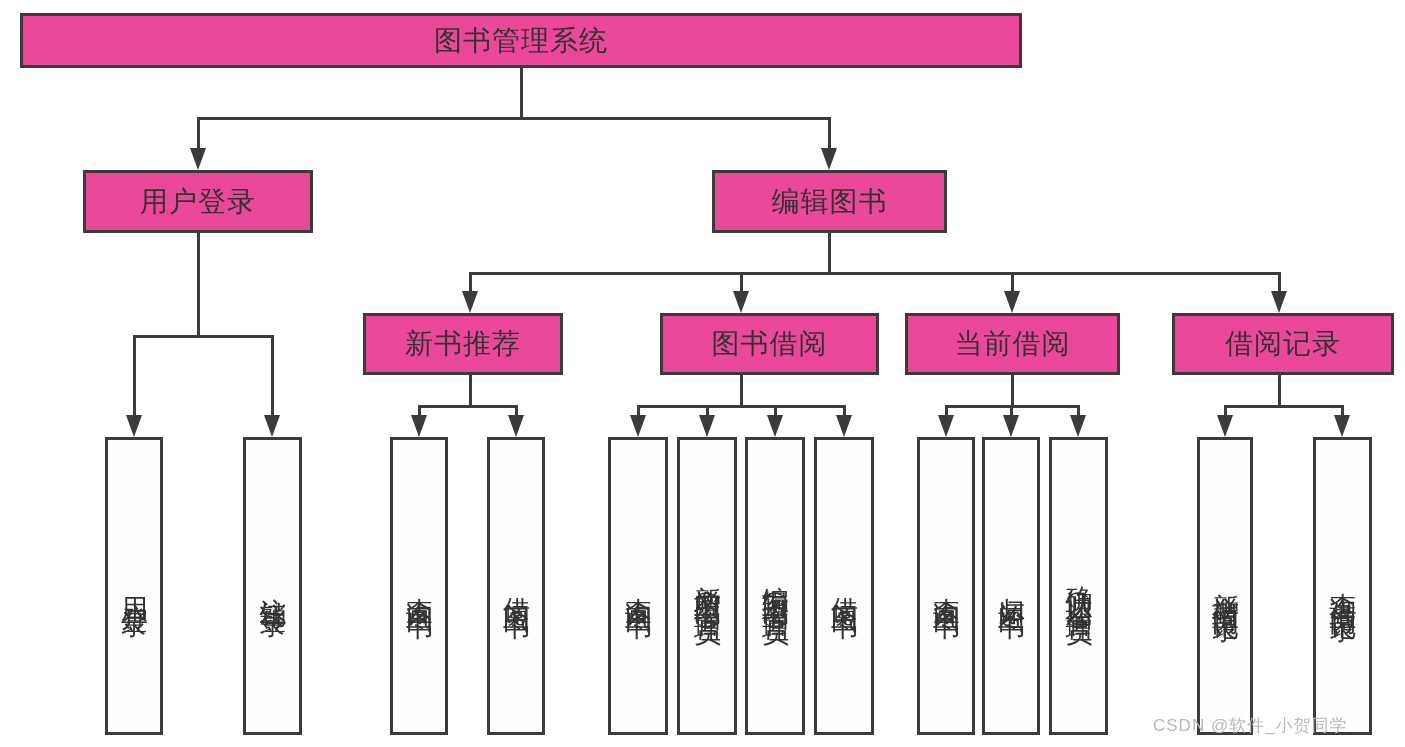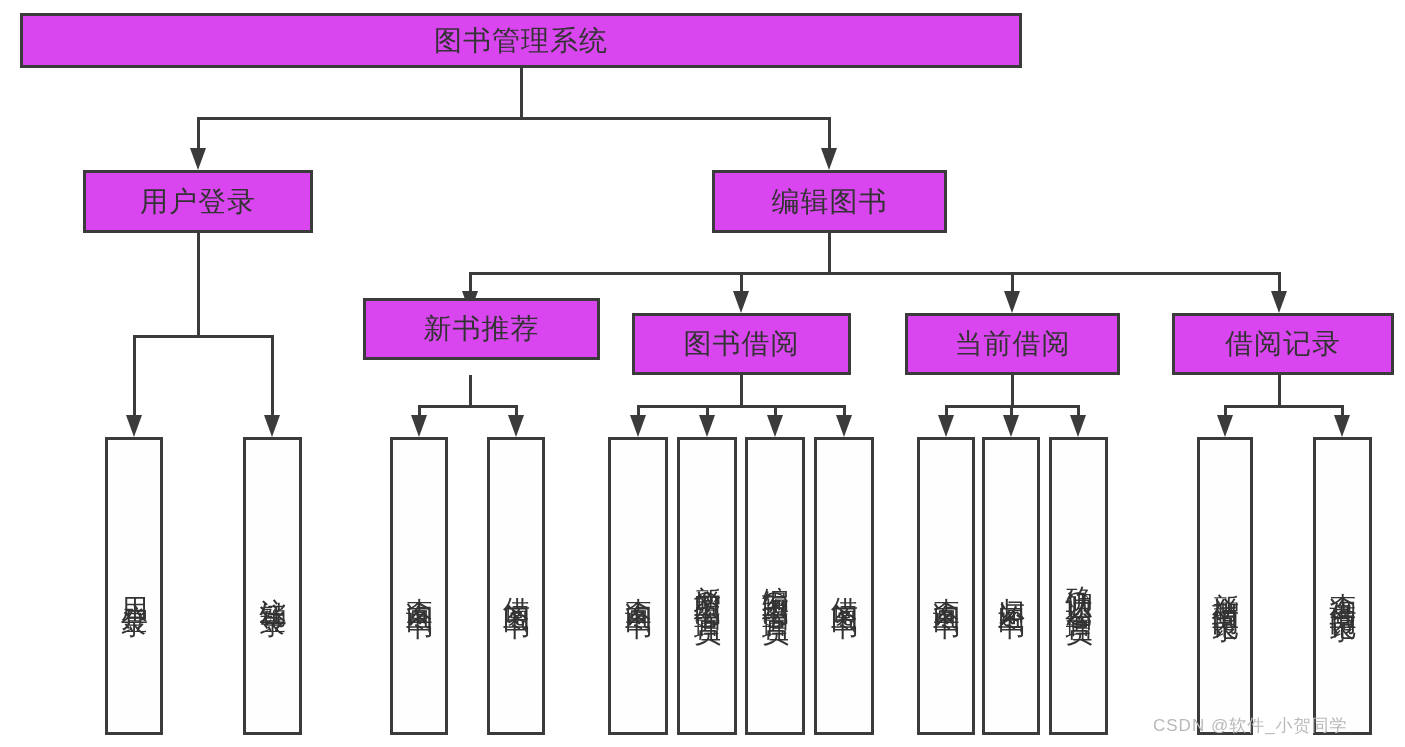--- a/index.html
+++ b/index.html
@@ -3,21 +3,21 @@
 <meta charset="utf-8">
 <style>
   html,body{margin:0;padding:0;background:#ffffff;}
   #stage{
     position:relative;width:1405px;height:747px;background:#ffffff;
     font-family:"Liberation Sans","DejaVu Sans",sans-serif;
     overflow:hidden;
   }
   .node{
     position:absolute;box-sizing:border-box;
-    border:3px solid #3b3b3b;background:#d946ef;
+    border:3px solid #3b3b3b;background:#ec4899;
     display:flex;align-items:center;justify-content:center;
     font-size:28px;color:#333333;letter-spacing:1px;
   }
   .vnode{
     position:absolute;box-sizing:border-box;
     border:3px solid #3b3b3b;background:#fefefe;
     display:flex;align-items:center;justify-content:center;
     color:#333333;
   }
   .vnode .vtext{
@@ -72,24 +72,24 @@
   <div class="hl" style="left:469px;top:272px;width:812px;"></div>
   <div class="vl" style="left:469px;top:272px;height:21px;"></div>
   <div class="ah" style="left:462px;top:291px;"></div>
   <div class="vl" style="left:740px;top:272px;height:21px;"></div>
   <div class="ah" style="left:733px;top:291px;"></div>
   <div class="vl" style="left:1011px;top:272px;height:21px;"></div>
   <div class="ah" style="left:1004px;top:291px;"></div>
   <div class="vl" style="left:1278px;top:272px;height:21px;"></div>
   <div class="ah" style="left:1271px;top:291px;"></div>
 
-  <div class="node" style="left:363px;top:298px;width:237px;height:62px;">
+  <div class="node" style="left:363px;top:313px;width:200px;height:62px;">
     <span>新书推荐</span>
   </div>
-  <div class="node" style="left:632px;top:313px;width:219px;height:62px;">
+  <div class="node" style="left:660px;top:313px;width:219px;height:62px;">
     <span>图书借阅</span>
   </div>
   <div class="node" style="left:1172px;top:313px;width:222px;height:62px;">
     <span>借阅记录</span>
   </div>
   <div class="node" style="left:905px;top:313px;width:215px;height:62px;">
     <span>当前借阅</span>
   </div>
 
   <div class="vl" style="left:469px;top:375px;height:32px;"></div>

